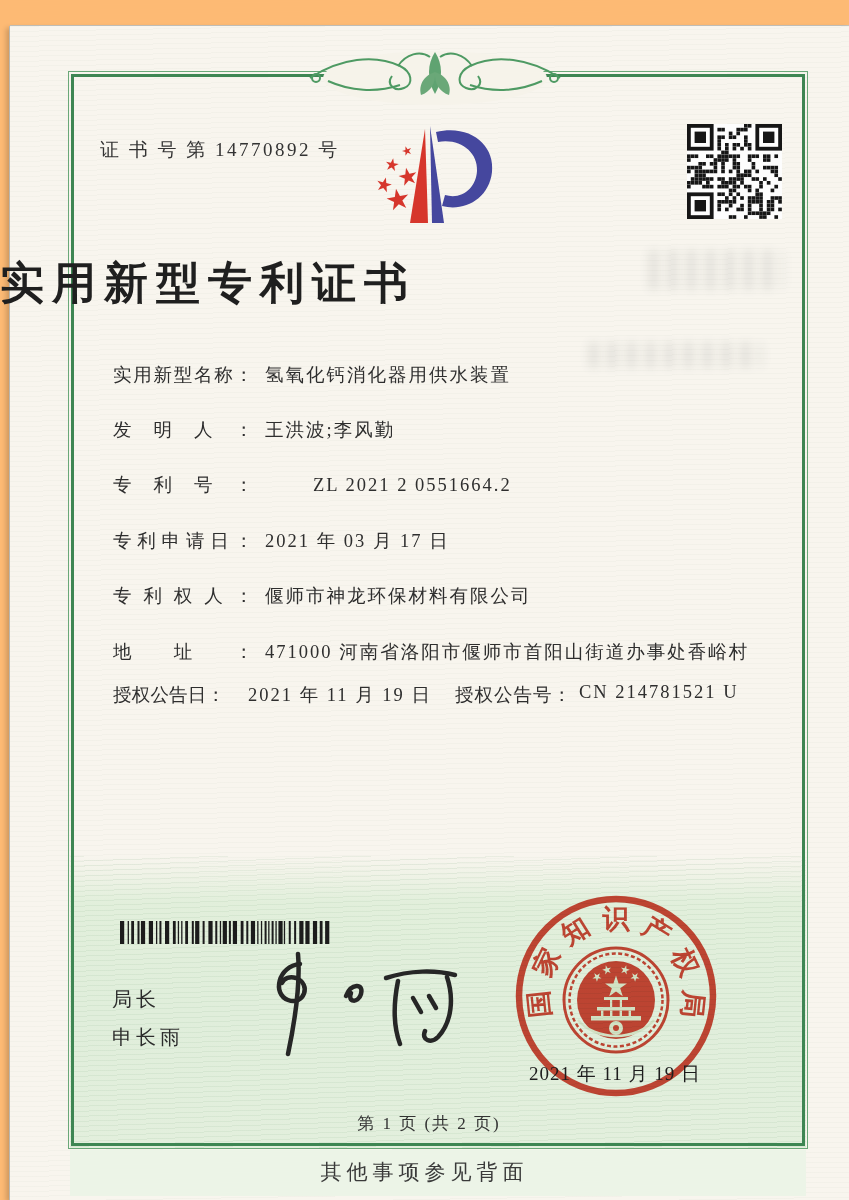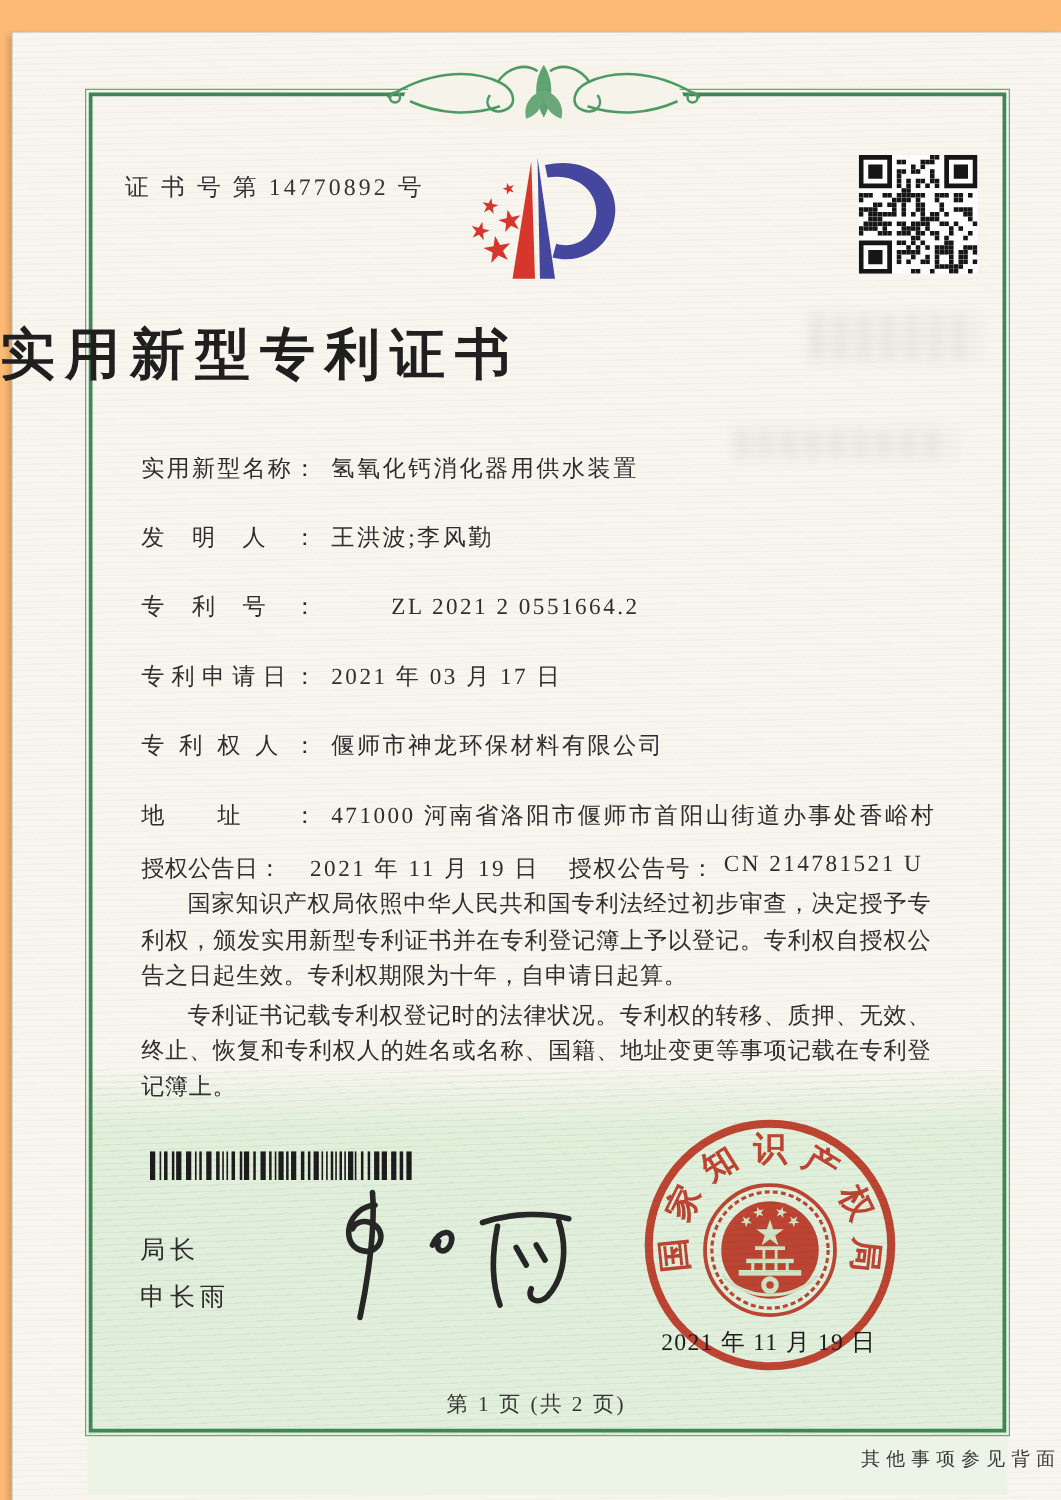--- a/index.html
+++ b/index.html
@@ -46,22 +46,22 @@
   .barcode{position:absolute;left:120px;top:921px;}
   .dtitle,.dname{position:absolute;left:112px;font-family:"Liberation Sans","DejaVu Sans",sans-serif;
          font-size:20px;letter-spacing:4px;color:#2c2c2c;}
   .dtitle{top:986px;} .dname{top:1024px;text-align:right;}
   .sig{position:absolute;left:248px;top:950px;}
   .seal{position:absolute;left:510px;top:892px;mix-blend-mode:multiply;opacity:.95;}
   .sealdate{position:absolute;left:500px;width:230px;top:1061px;text-align:center;
          font-size:19px;color:#1d1d1d;letter-spacing:1px;}
   .pageno{position:absolute;left:113px;width:632px;top:1112px;text-align:center;
          font-size:17px;letter-spacing:2px;color:#333;}
-  .backnote{position:absolute;left:0;right:0;top:1158px;text-align:right;
-         font-size:15px;letter-spacing:5px;color:#3a3a3a;}
+  .backnote{position:absolute;left:0;right:0;top:1158px;text-align:center;
+         font-size:21px;letter-spacing:5px;color:#3a3a3a;}
 </style>
 </head>
 <body>
 
 <div id="page">
   <div class="paper"></div>
   <div class="texture"></div>
   <div class="green-zone"></div>
   <div class="below-zone"></div>
   <div class="frame"></div>
@@ -349,24 +349,20 @@
     <div class="frow r6">
       <span class="flabel glabel">授权公告日：</span>
       <span class="fvalue">2021 年 11 月 19 日</span>
       <span class="grant2">
         <span class="flabel">授权公告号：</span>
         <span class="fvalue">CN 214781521 U</span>
       </span>
     </div>
   </div>
 
-  <div class="paras">
-    <p>国家知识产权局依照中华人民共和国专利法经过初步审查，决定授予专利权，颁发实用新型专利证书并在专利登记簿上予以登记。专利权自授权公告之日起生效。专利权期限为十年，自申请日起算。</p>
-    <p>专利证书记载专利权登记时的法律状况。专利权的转移、质押、无效、终止、恢复和专利权人的姓名或名称、国籍、地址变更等事项记载在专利登记簿上。</p>
-  </div>
 
   <svg id="barcode" class="barcode" width="215" height="23" viewBox="0 0 215 23">
       <rect x="0" y="0" width="4.2" height="23" fill="#1c1c1c"></rect>
       <rect x="7.651787973498827" y="0" width="1.3" height="23" fill="#1c1c1c"></rect>
       <rect x="11.230382855297245" y="0" width="2.8" height="23" fill="#1c1c1c"></rect>
       <rect x="17.49990924261506" y="0" width="2" height="23" fill="#1c1c1c"></rect>
       <rect x="20.9196385708729" y="0" width="4.2" height="23" fill="#1c1c1c"></rect>
       <rect x="28.818482408820877" y="0" width="4.2" height="23" fill="#1c1c1c"></rect>
       <rect x="35.974588476342426" y="0" width="1.3" height="23" fill="#1c1c1c"></rect>
       <rect x="39.424381106265066" y="0" width="2" height="23" fill="#1c1c1c"></rect>

